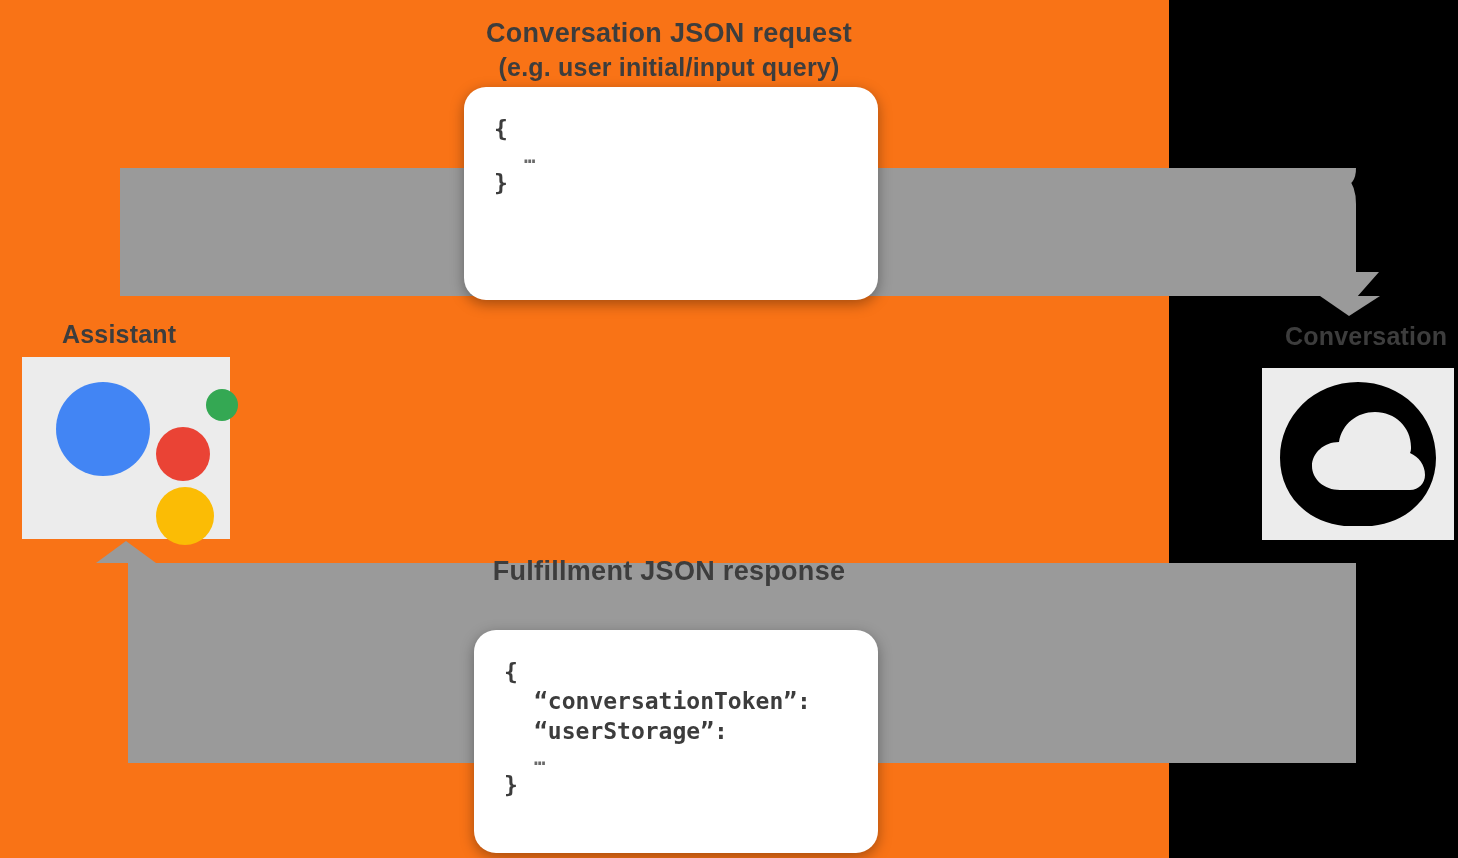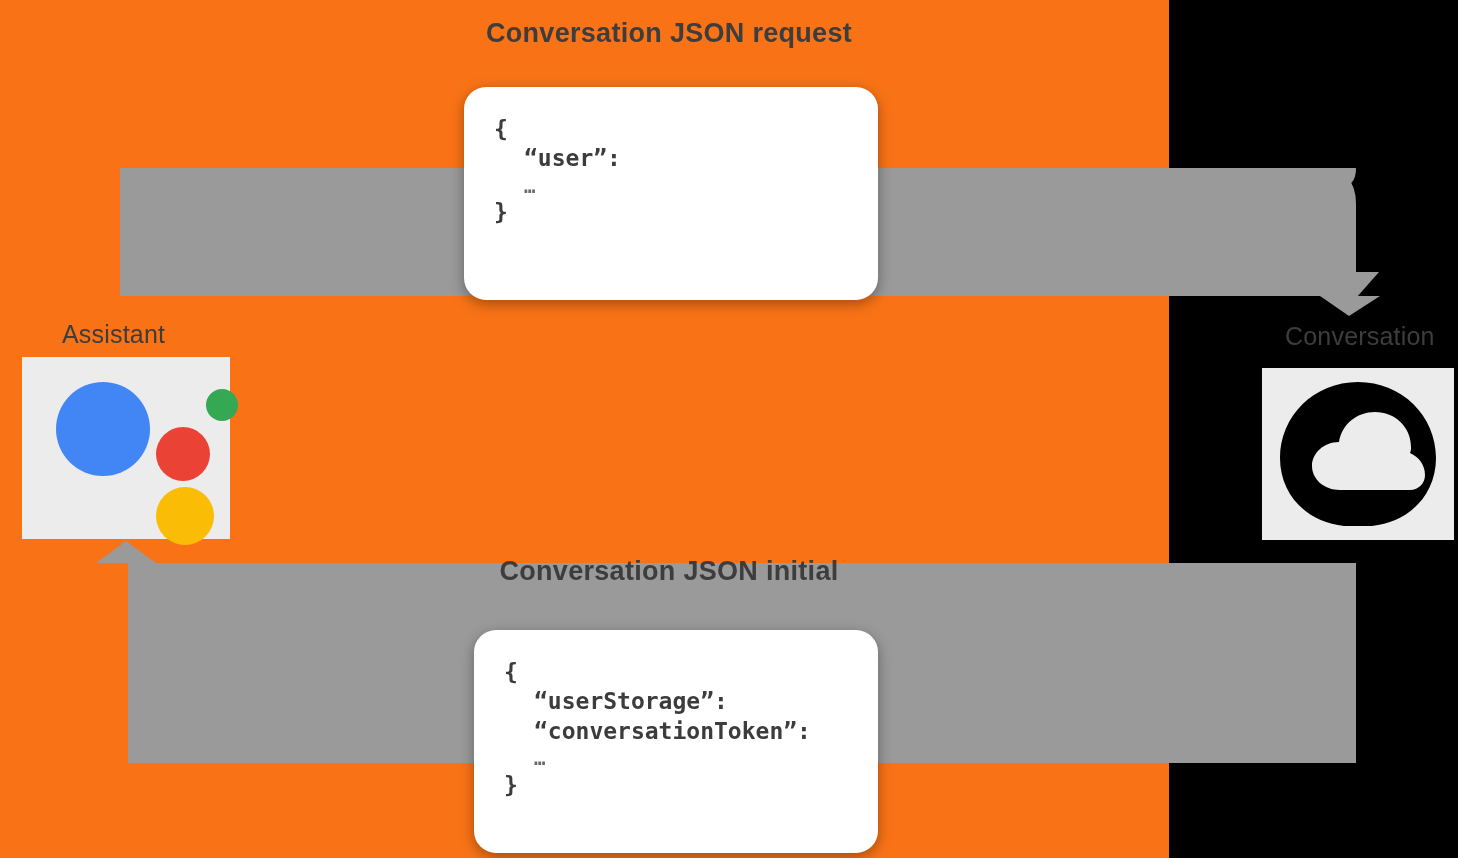--- a/index.html
+++ b/index.html
@@ -50,21 +50,21 @@
     left: 1262px;
     top: 368px;
     width: 192px;
     height: 172px;
   }
 
   .node-label {
     position: absolute;
     color: #3d3d3d;
     font-size: 25px;
-    font-weight: 400;
+    font-weight: 700;
     letter-spacing: 0.2px;
     white-space: nowrap;
   }
   #assistant-label {
     left: 62px;
     top: 320px;
   }
   #fulfillment-label {
     left: 1285px;
     top: 322px;
@@ -162,25 +162,25 @@
     <rect x="120" y="168" width="1222" height="128" fill="#9a9a9a"></rect>
     <path d="M 1342 168 L 1356 168 Q 1356 186 1342 186 Z" fill="#9a9a9a"></path>
     <path d="M 1320 296 L 1380 296 L 1349 316 Z" fill="#9a9a9a"></path>
 
     <rect x="128" y="563" width="1228" height="200" fill="#9a9a9a"></rect>
     <path d="M 96 563 L 156 563 L 126 541 Z" fill="#9a9a9a"></path>
   </svg>
 
   <div class="flow-label" id="request-label">
     <div class="flow-title">Conversation JSON request</div>
+    <div class="flow-sub">(e.g. user initial/input query)</div>
   </div>
 
   <div class="json-card" id="json-request-card">
     <div class="json-line">{</div>
-    <div class="json-line indent">“user”:</div>
     <div class="json-line ellipsis">…</div>
     <div class="json-line">}</div>
   </div>
 
   <div class="node-label" id="assistant-label">Assistant</div>
   <div class="node" id="assistant-node">
     <div class="assistant-logo">
       <span class="dot dot-blue"></span>
       <span class="dot dot-red"></span>
       <span class="dot dot-green"></span>
@@ -193,24 +193,24 @@
     <div id="cloud-icon-wrap">
       <svg width="168" height="152" viewBox="0 0 168 152" xmlns="http://www.w3.org/2000/svg">
         <path d="M84 4 C 40 4 6 38 6 80 C 6 116 32 144 70 148 L 98 148 C 136 144 162 116 162 80 C 162 38 128 4 84 4 Z
                  M 66 112 C 50 112 38 101 38 88 C 38 75 50 64 65 64 C 68 46 83 34 101 34 C 121 34 137 49 137 69
                  C 137 71 137 73 136 75 C 145 79 151 87 151 97 C 151 105 145 112 136 112 Z" fill="#000000" fill-rule="evenodd"></path>
       </svg>
     </div>
   </div>
 
   <div class="flow-label" id="response-label">
-    <div class="flow-title">Conversation JSON initial</div>
+    <div class="flow-title">Fulfillment JSON response</div>
   </div>
 
   <div class="json-card" id="json-response-card">
     <div class="json-line">{</div>
+    <div class="json-line indent">“conversationToken”:</div>
     <div class="json-line indent">“userStorage”:</div>
-    <div class="json-line indent">“conversationToken”:</div>
     <div class="json-line ellipsis">…</div>
     <div class="json-line">}</div>
   </div>
 
 </div>
 
 </body></html>

